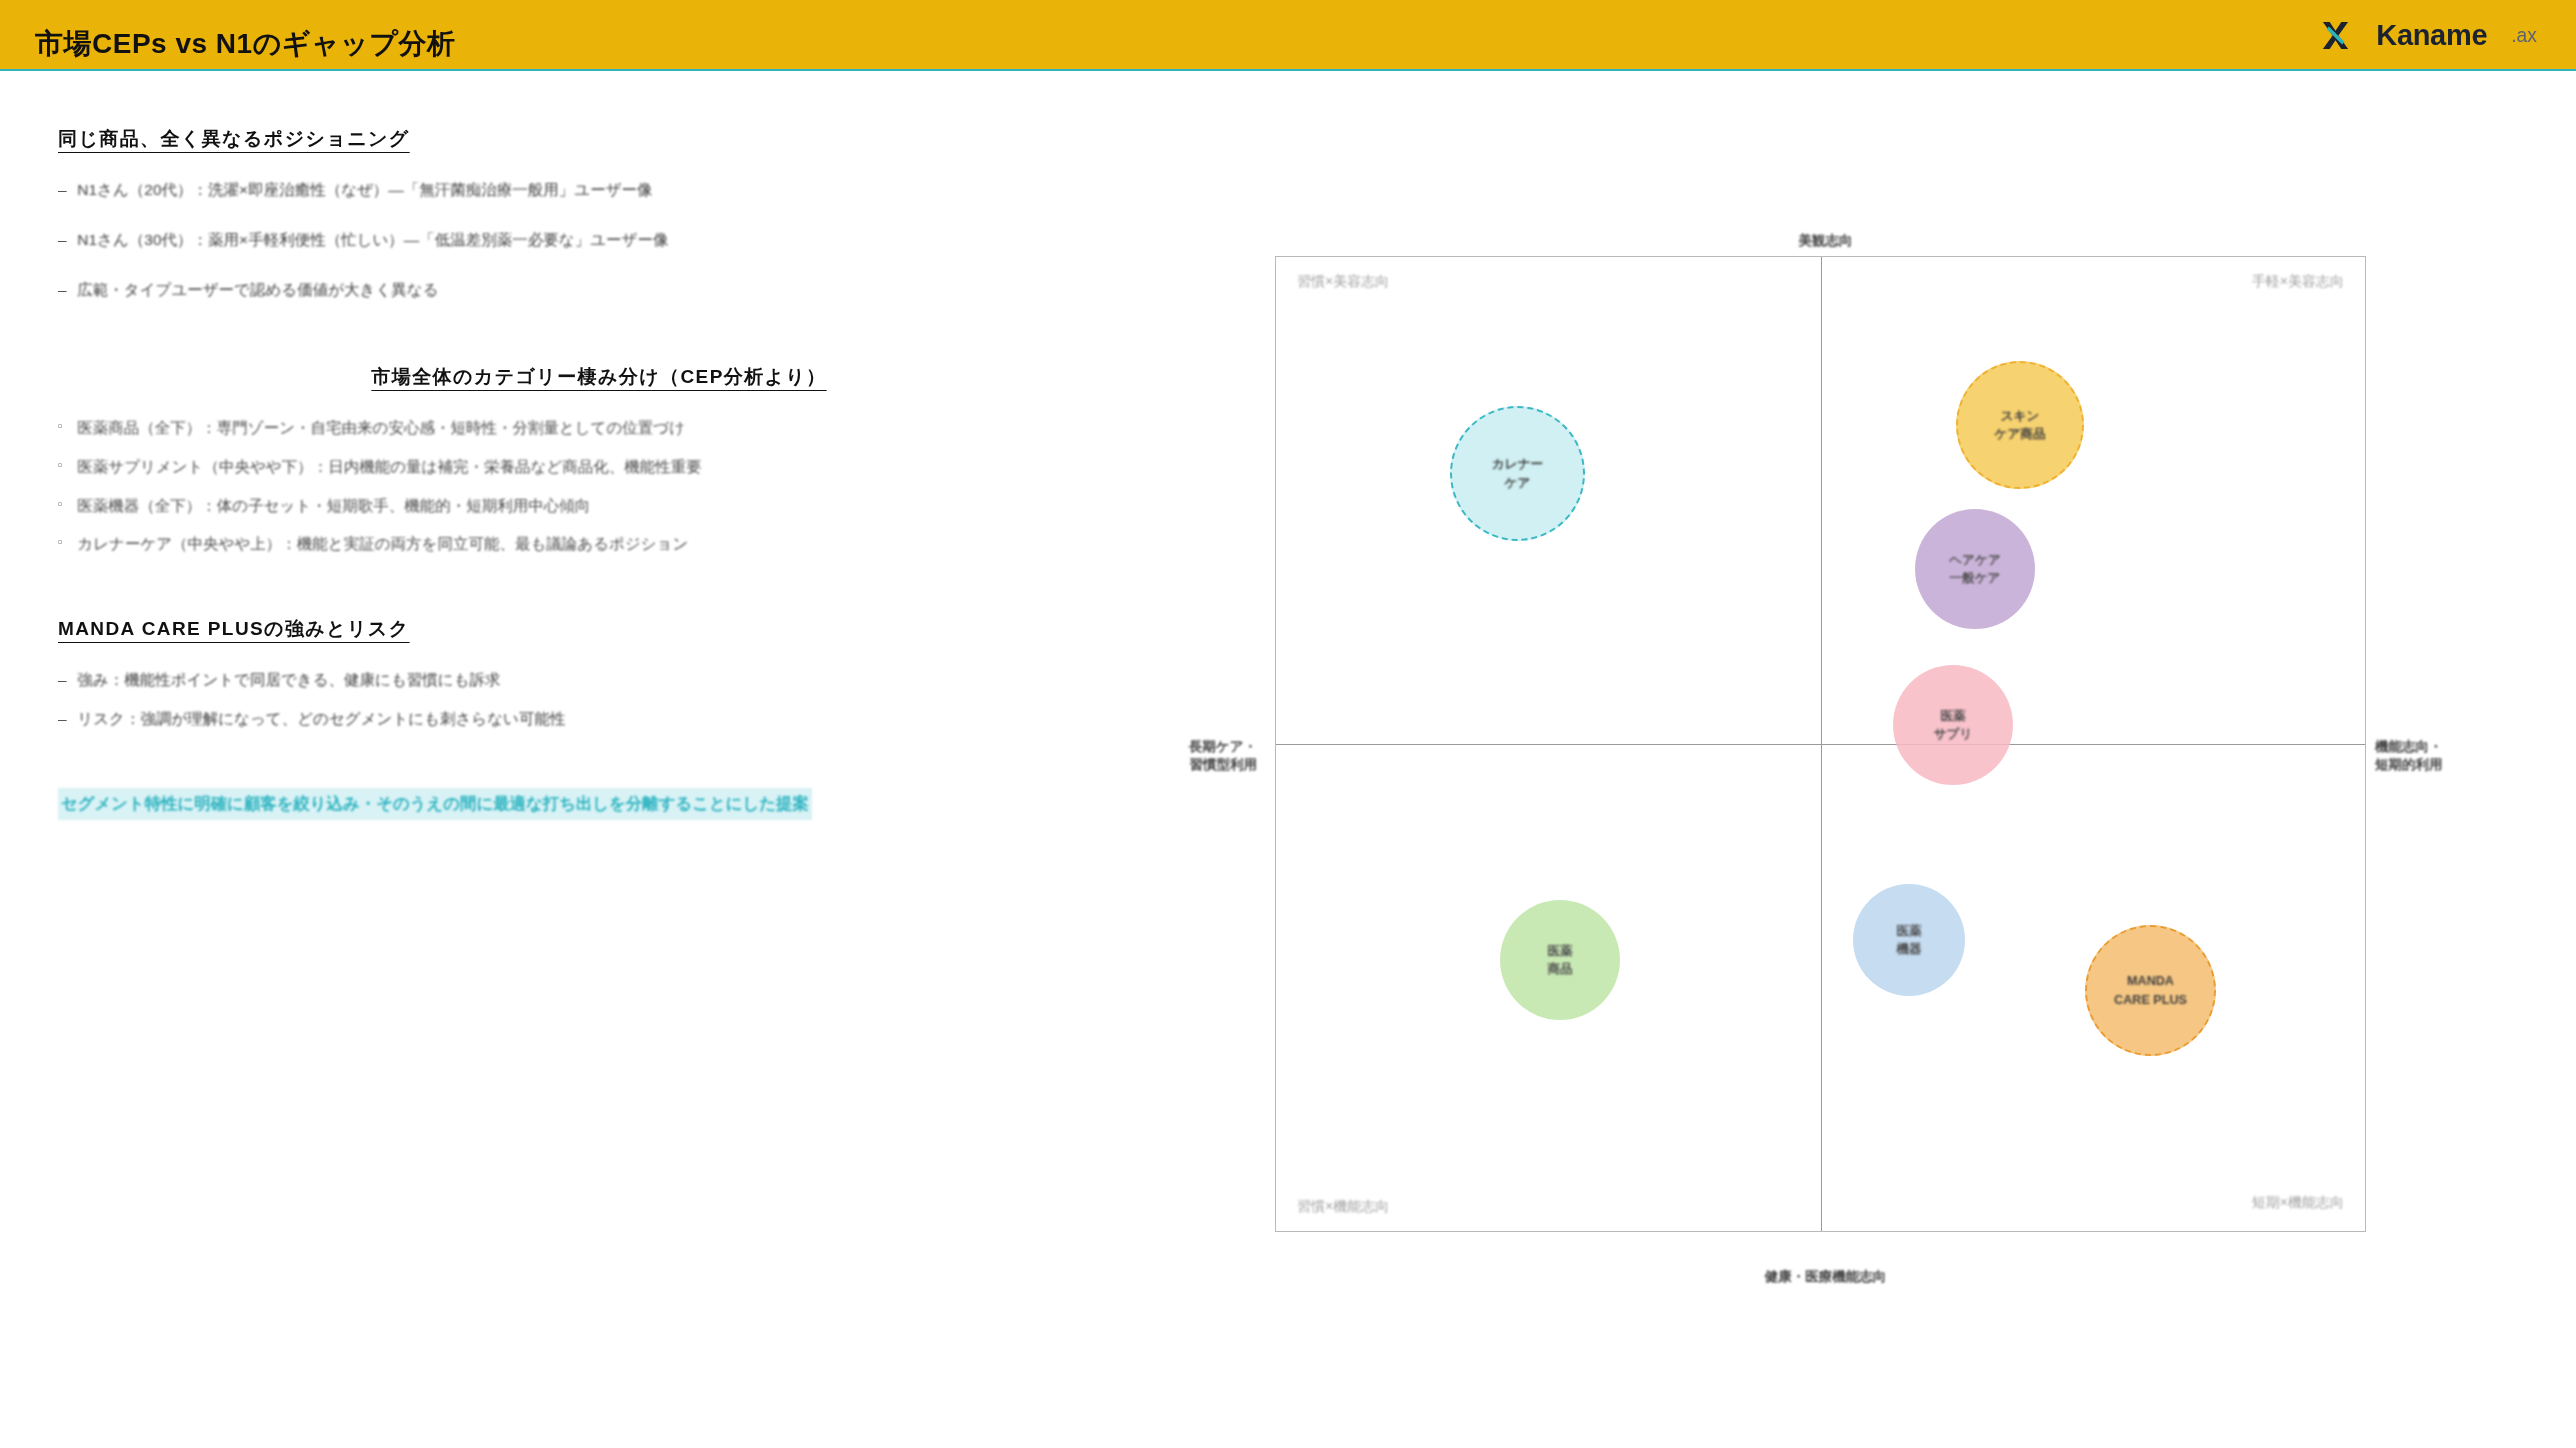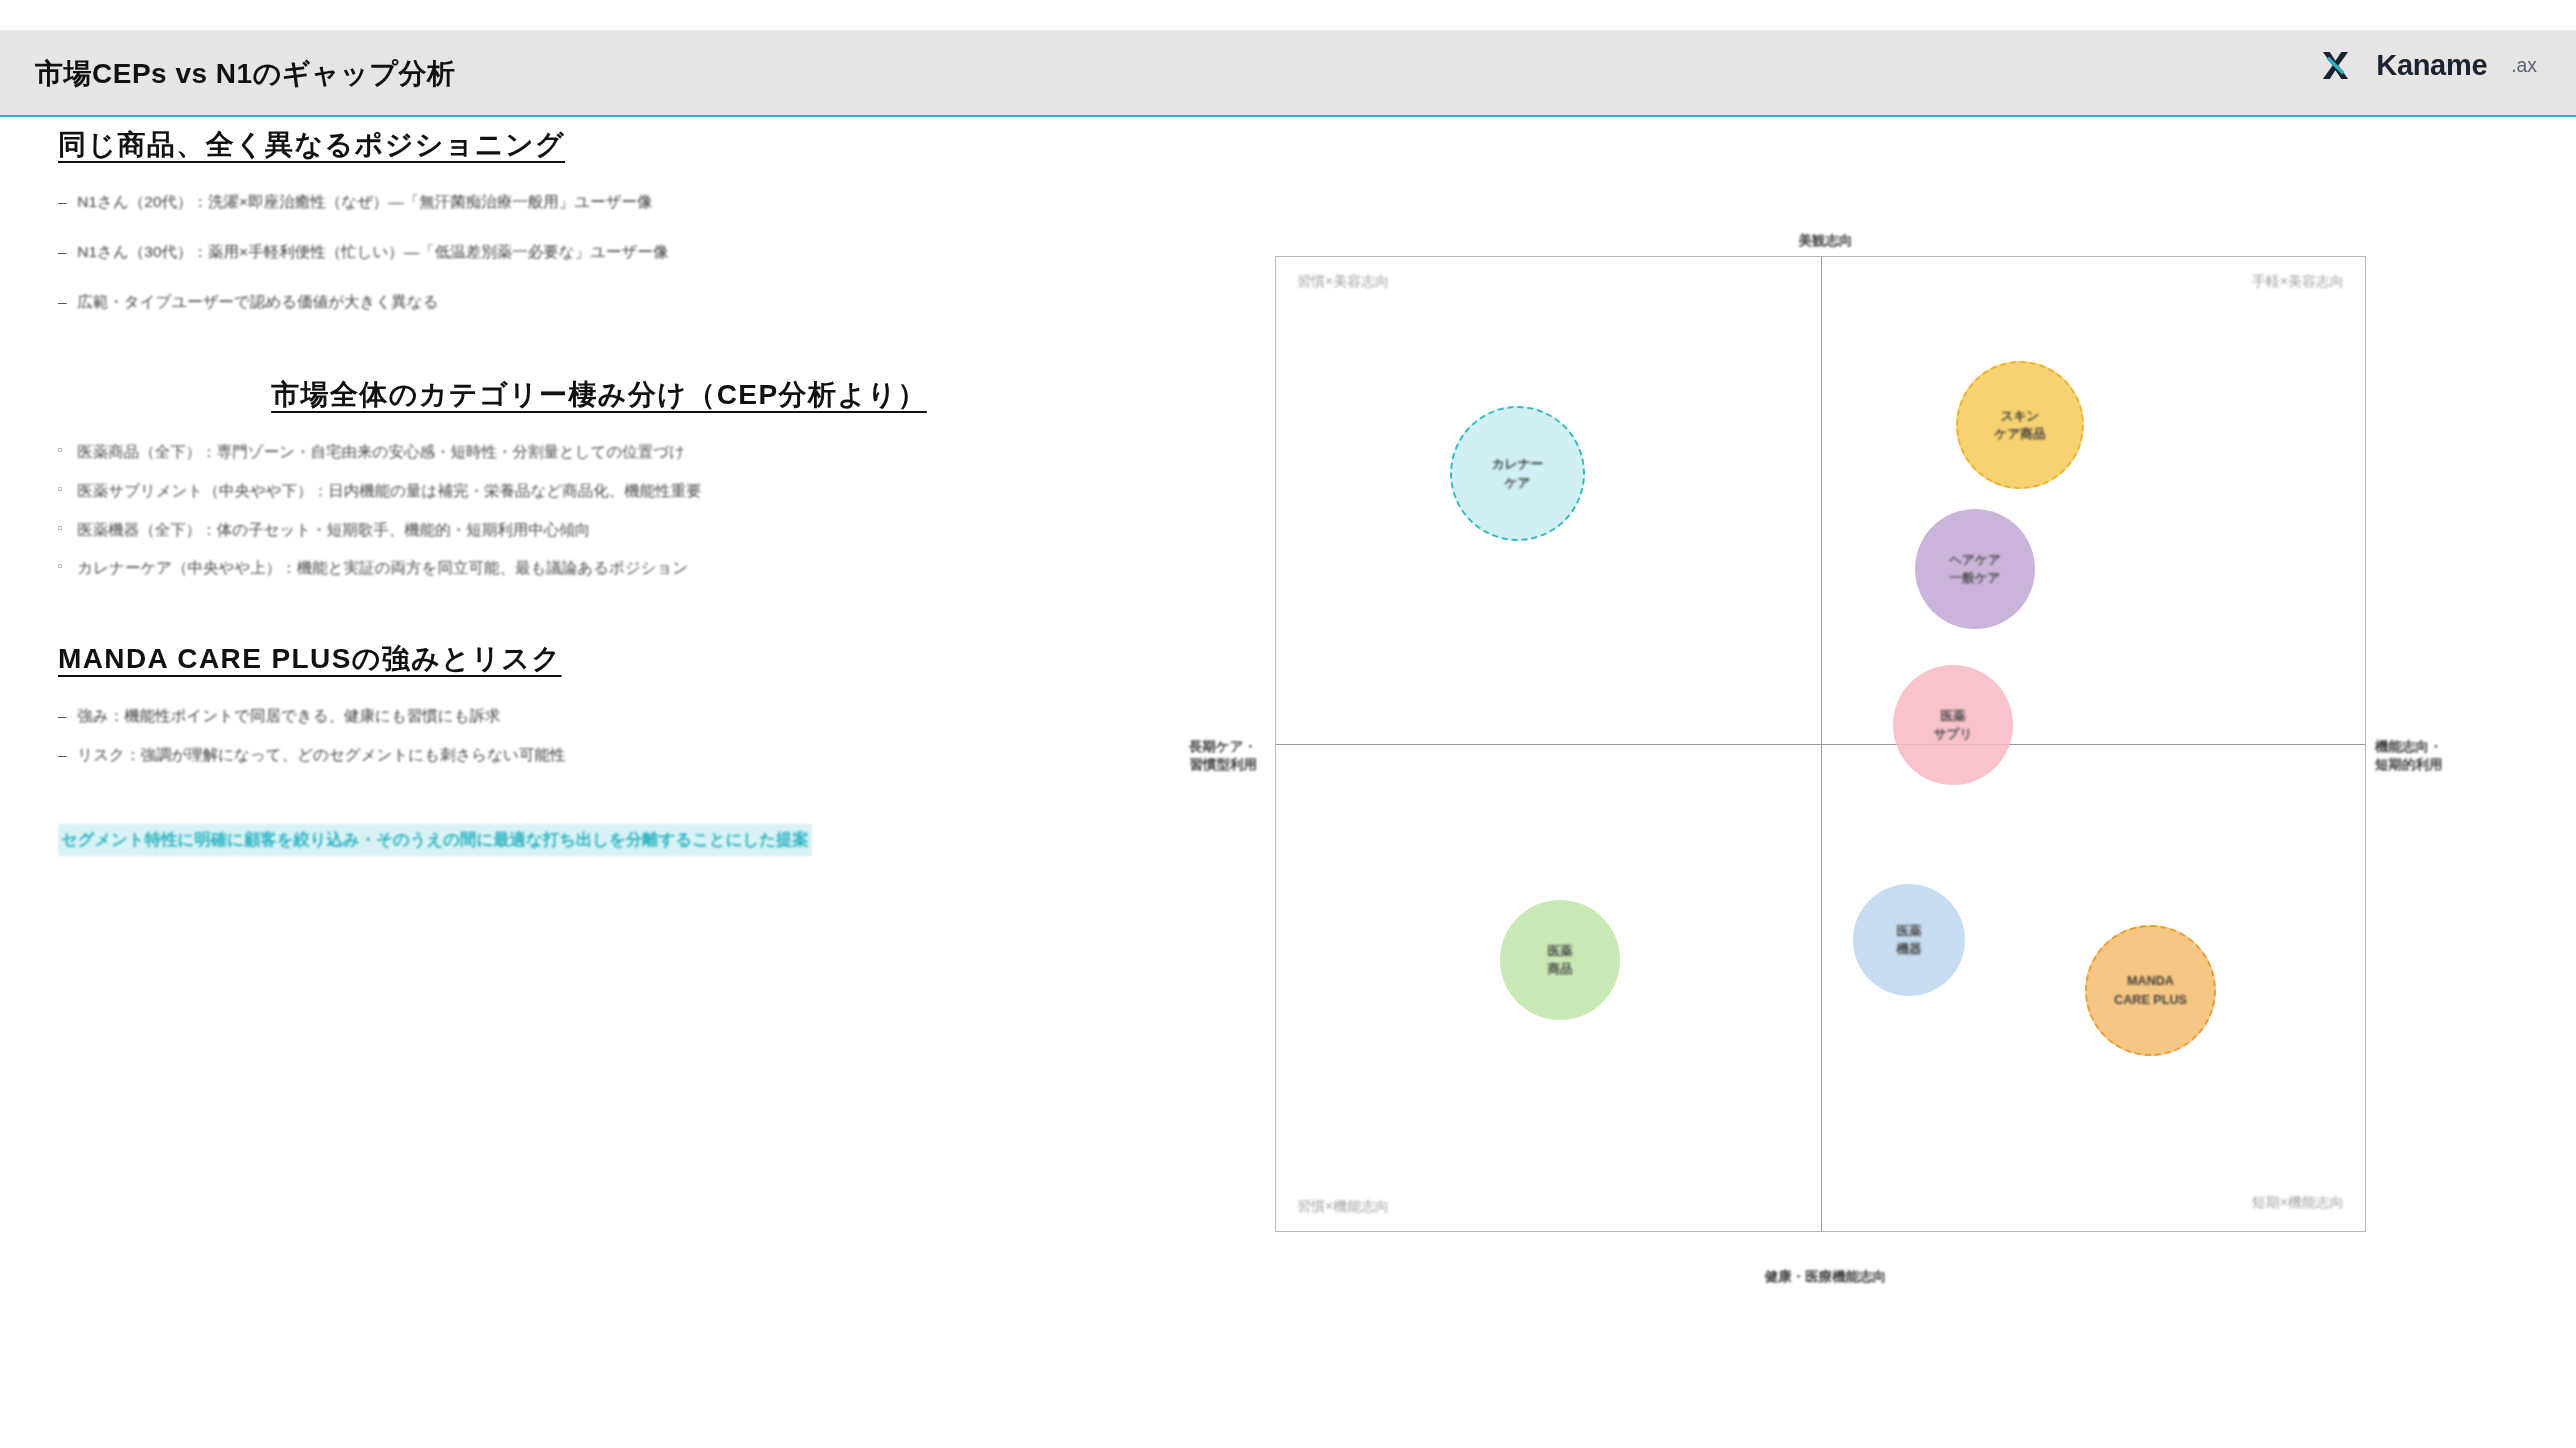--- a/index.html
+++ b/index.html
@@ -14,25 +14,24 @@
     color: #1a1a1a;
     overflow: hidden;
     position: relative;
   }
 
   
   .header {
     position: absolute;
     left: 0; top: 0;
     width: 2576px;
-    height: 87px;
+    height: 71px;
     border-bottom: 2.9px solid #2bb3c0;
     box-sizing: border-box;
-    background: #e5e5e5;
-    margin-top: 30px;
+    background: #eab308;
   }
   .header-title {
     position: absolute;
     left: 35px;
     top: 25px;
     font-size: 28px;
     font-weight: bold;
     letter-spacing: 0.5px;
     color: #111111;
     white-space: nowrap;
@@ -62,21 +61,21 @@
   }
 
   
   .left-col {
     position: absolute;
     left: 58px;
     top: 126px;
     width: 1082px;
   }
   .section-title {
-    font-size: 28px;
+    font-size: 19px;
     font-weight: bold;
     color: #111;
     text-decoration: underline;
     text-underline-offset: 6.8px;
     letter-spacing: 1.4px;
     margin: 0 0 25px 0;
   }
   .sec-2 { margin-top: 62px; text-align: center; }
   .sec-3 { margin-top: 60px; }
 

